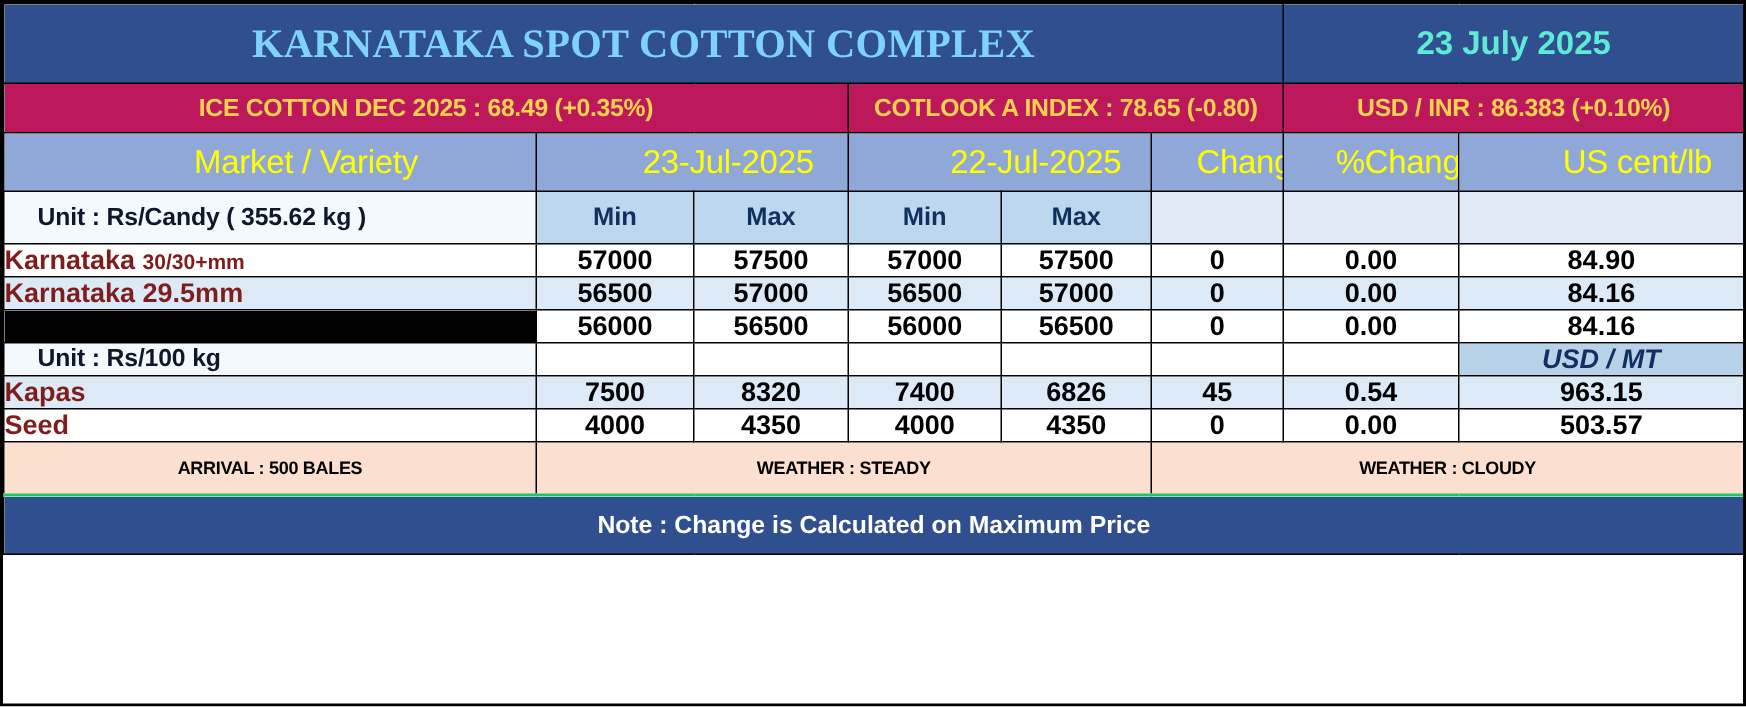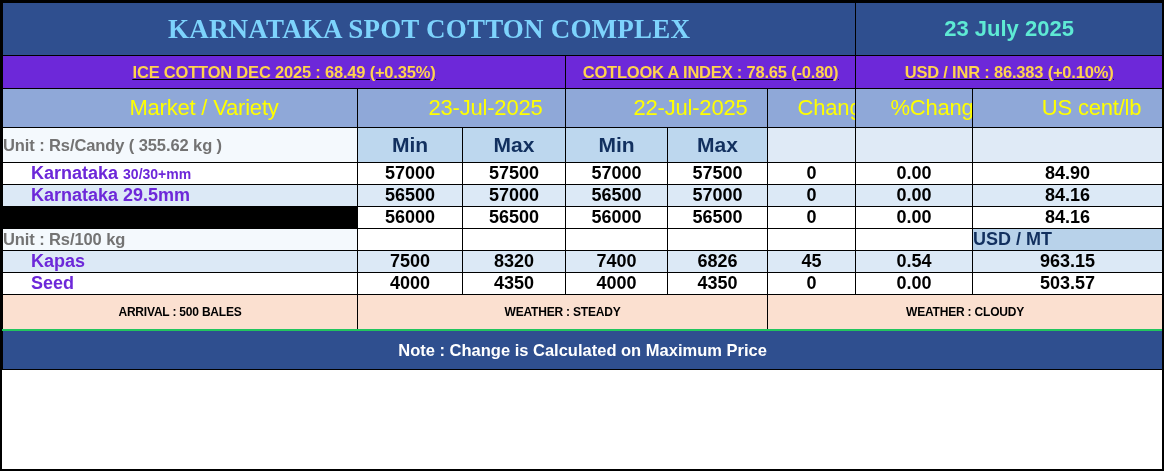--- a/index.html
+++ b/index.html
@@ -49,23 +49,22 @@
   }
   .title-date {
     color: #5eead4;
     font-weight: bold;
     font-size: 22px;
     text-align: center;
   }
 
   
   .tickerbar {
-    background: #6d28d9;
+    background: #be185d;
     height: 32px;
-    text-decoration: underline;
   }
   .ticker-cell {
     color: #ffd34d;
     font-weight: bold;
     font-size: 16.5px;
     text-align: center;
     letter-spacing: -0.2px;
   }
 
   
@@ -83,66 +82,68 @@
   }
 
   
   .subhead {
     background: #bdd7ee;
     height: 34px;
   }
   .subhead-txt {
     color: #12305f;
     font-weight: bold;
-    font-size: 21px;
+    font-size: 17px;
     text-align: center;
   }
   .unit-cell {
     background: #f4f9fd;
     text-align: left;
   }
   .unit-txt {
-    color: #737373;
+    color: #0f172a;
     font-weight: bold;
     font-size: 16.5px;
+    padding-left: 22px;
     letter-spacing: -0.1px;
   }
   .blank-subhead { background: #dfeaf6; }
 
   
   .row-white  { background: #ffffff; }
   .row-tint   { background: #dce9f6; }
   .row-blank-label { background: #000000; }
 
   .label-cell {
     text-align: left;
   }
   .label-txt {
-    color: #6d28d9;
+    color: #7f1d1d;
     font-weight: bold;
     font-size: 18px;
-    padding-left: 28px;
   }
   .label-txt .sub {
     font-size: 14px;
     font-weight: bold;
   }
   .num {
     color: #000000;
     font-weight: bold;
     font-size: 18px;
     text-align: center;
   }
   .usdmt-cell {
     background: #b8d2ea;
   }
   .usdmt-txt {
     color: #12305f;
     font-weight: bold;
     font-size: 18px;
+    text-align: center;
+    font-style: italic;
   }
   .unitrow-empty { background: #ffffff; }
 
   
   .statusbar { background: #fbe0d0; height: 34px; }
   .status-txt {
     color: #000000;
     font-weight: bold;
     font-size: 12px;
     text-align: center;

